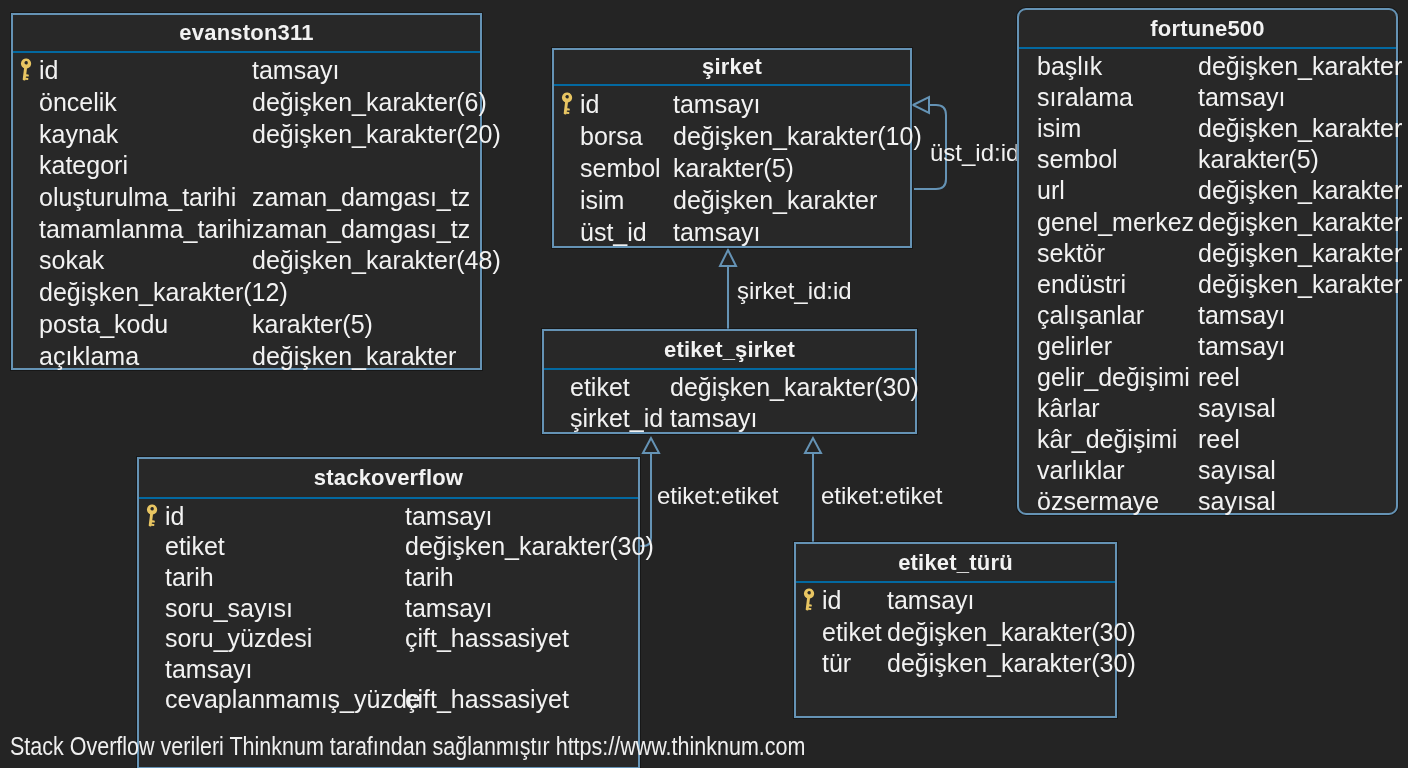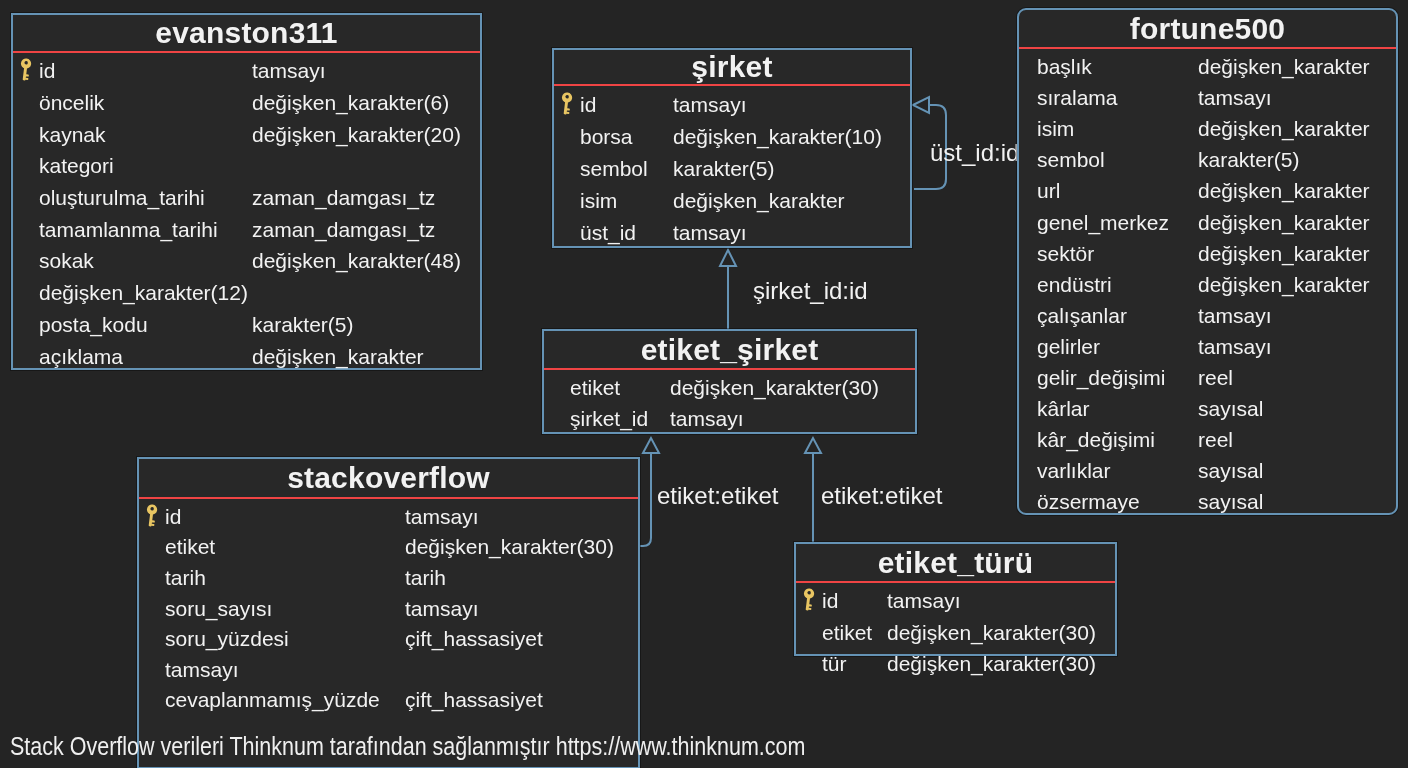--- a/index.html
+++ b/index.html
@@ -14,31 +14,31 @@
   #edges{position:absolute;left:0;top:0;width:1408px;height:768px;}
   .table{
     position:absolute;
     background:#282828;
     border:2px solid #6593b5;
     box-sizing:border-box;
     box-shadow:0 0 0 1px rgba(0,0,0,.35);
   }
   .table-title{
     height:var(--head-h,38px);
-    border-bottom:2px solid #ef4444;
+    border-bottom:2px solid #0369a1;
     display:flex;align-items:center;justify-content:center;
-    font-weight:bold;font-size:30px;
+    font-weight:bold;font-size:22px;
     letter-spacing:.2px;
     box-sizing:border-box;
   }
   .rows{padding-top:2px;}
   .trow{
     display:flex;align-items:center;
     height:var(--row-h,31px);
-    font-size:21px;line-height:1;
+    font-size:25px;line-height:1;
     white-space:nowrap;
   }
   .kcell{flex:0 0 26px;width:26px;display:flex;align-items:center;justify-content:center;}
   .cname{flex:0 0 var(--name-w,200px);width:var(--name-w,200px);overflow:visible;}
   .ctype{flex:1;}
   .no-key .trow{padding-left:18px;}
   .rel-label{
     position:absolute;
     font-size:24px;
     white-space:nowrap;
@@ -66,21 +66,21 @@
     <polygon points="728,250 720,266 736,266" fill="#242424"></polygon>
 
     <path d="M 640 546 H 643 Q 651 546 651 538 V 453"></path>
     <polygon points="651,438 643,453 659,453" fill="#242424"></polygon>
 
     <path d="M 813 453 V 542"></path>
     <polygon points="813,438 805,453 821,453" fill="#242424"></polygon>
   </svg>
 
   <div class="rel-label" style="left:930px;top:139px;">üst_id:id</div>
-  <div class="rel-label" style="left:753px;top:277px;text-align:center;">şirket_id:id</div>
+  <div class="rel-label" style="left:737px;top:277px;text-align:center;">şirket_id:id</div>
   <div class="rel-label" style="left:657px;top:482px;">etiket:etiket</div>
   <div class="rel-label" style="left:821px;top:482px;">etiket:etiket</div>
 
   <div class="table" style="left:11px;top:13px;width:471px;height:357px;--head-h:38px;--row-h:31.7px;--name-w:213px;">
     <div class="table-title">evanston311</div>
     <div class="rows">
         <div class="trow">
     <span class="kcell">
             <svg width="16" height="25" viewBox="0 0 16 25">
     <g transform="rotate(7 8 6)">
@@ -322,21 +322,21 @@
     <span class="ctype">tamsayı</span>
   </div>
         <div class="trow">
     <span class="kcell"></span>
     <span class="cname">cevaplanmamış_yüzde</span>
     <span class="ctype">çift_hassasiyet</span>
   </div>
       </div>
   </div>
 
-  <div class="table" style="left:794px;top:542px;width:323px;height:114px;--head-h:39px;--row-h:31.5px;--name-w:65px;">
+  <div class="table" style="left:794px;top:542px;width:323px;height:176px;--head-h:39px;--row-h:31.5px;--name-w:65px;">
     <div class="table-title">etiket_türü</div>
     <div class="rows">
         <div class="trow">
     <span class="kcell">
             <svg width="16" height="25" viewBox="0 0 16 25">
     <g transform="rotate(7 8 6)">
       <circle cx="8" cy="5.6" r="5.1" fill="#e8c562"></circle>
       <circle cx="8" cy="4.8" r="1.7" fill="#282828"></circle>
       <rect x="6.6" y="9.5" width="2.9" height="13" rx="1" fill="#e8c562"></rect>
       <rect x="8.8" y="16.2" width="3.4" height="2.1" rx="0.8" fill="#e8c562"></rect>

